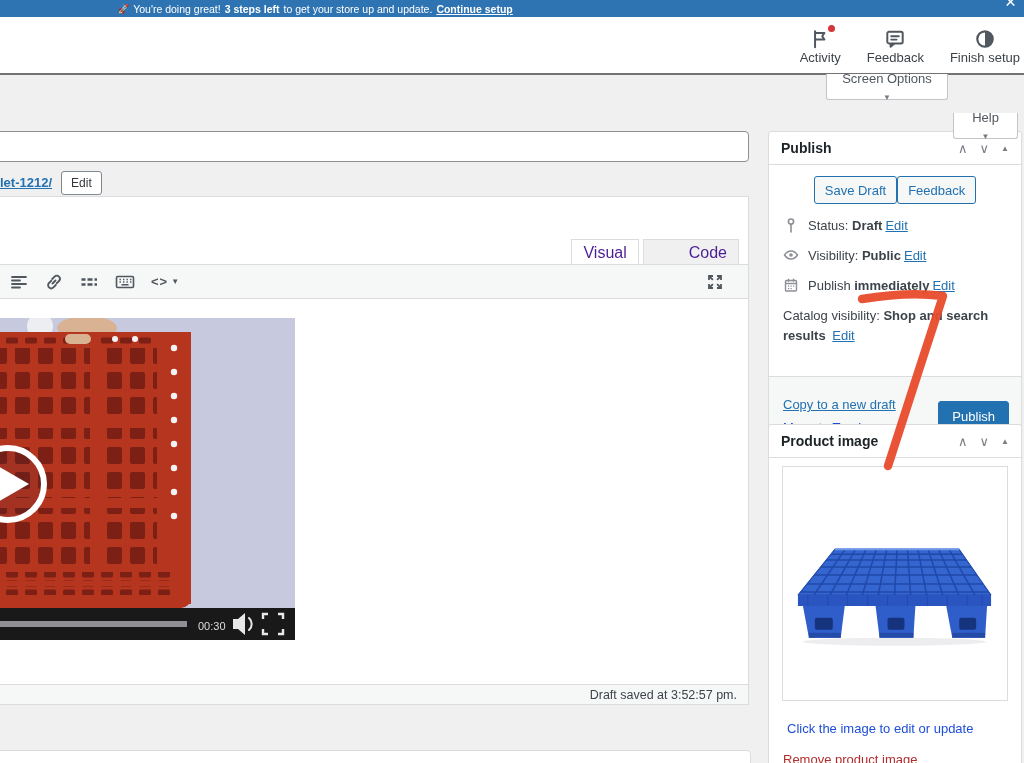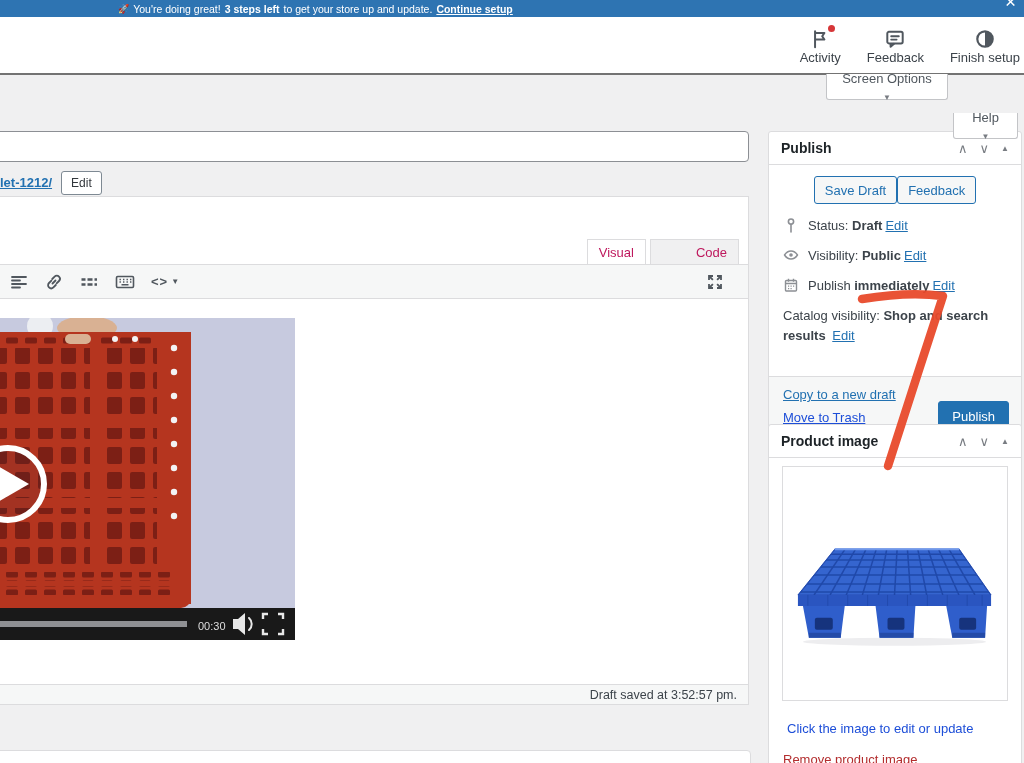--- a/index.html
+++ b/index.html
@@ -35,21 +35,21 @@
                border-radius:4px;background:#fff;box-sizing:border-box;font-size:16px;padding:0 10px;outline:none;}
   .permalink-row{position:absolute;left:0;top:169px;height:27px;display:flex;align-items:center;gap:9px;font-size:13px;}
   .permalink-slug{color:#2271b1;font-weight:bold;text-decoration:underline;}
   .small-btn{height:24px;padding:0 9px;font-size:12px;background:#fff;border:1px solid #7e8993;
              border-radius:3px;color:#32373c;cursor:pointer;font-family:inherit;}
 
   
   .editor-card{position:absolute;left:-30px;top:196px;width:779px;height:509px;background:#fff;
                border:1px solid #dcdcde;box-sizing:border-box;}
   .editor-tabs{position:absolute;right:9px;top:42px;display:flex;gap:4px;}
-  .tab{font-size:13px;color:#be185d;display:flex;align-items:center;padding:0 11px;height:25px;cursor:pointer;}
+  .tab{font-size:16px;color:#4c1d95;display:flex;align-items:center;padding:0 11px;height:25px;cursor:pointer;}
   .tab-visual{background:#fff;border:1px solid #dcdcde;border-bottom:none;}
   .tab-code{background:#f0f0f1;border:1px solid #dcdcde;border-bottom:none;padding-left:45px;}
   .editor-toolbar{position:absolute;left:0;top:67px;width:100%;height:35px;background:#f6f7f7;
                   border-top:1px solid #dcdcde;border-bottom:1px solid #dcdcde;display:flex;align-items:center;
                   padding-left:38px;gap:15px;box-sizing:border-box;}
   .tb-icon{display:flex;align-items:center;cursor:pointer;color:#50575e;}
   .code-glyph{font-size:13px;font-weight:bold;color:#50575e;letter-spacing:1px;}
   .tb-caret{font-size:8px;color:#50575e;margin-left:3px;}
   .tb-expand{margin-left:auto;margin-right:23px;}
   .editor-status{position:absolute;left:0;bottom:0;width:100%;height:20px;border-top:1px solid #dcdcde;
@@ -71,21 +71,21 @@
   .panel-controls span{cursor:pointer;}
   .toggle-tri{font-size:8px;}
   .pub-buttons{display:flex;justify-content:center;margin:11px 14px 2px;}
   .btn-secondary{background:#f6f7f7;border:1px solid #2271b1;color:#2271b1;border-radius:3px;
                  font-size:13px;height:28px;padding:0 10px;cursor:pointer;font-family:inherit;}
   .pub-row{display:flex;align-items:flex-start;gap:9px;font-size:13px;color:#3c434a;margin:13px 14px 0;line-height:17px;}
   .row-icon{flex:0 0 16px;display:flex;margin-top:0;}
   .edit-link{color:#2271b1;text-decoration:underline;margin-left:3px;}
   .catalog{margin:12px 14px 0;font-size:13px;color:#3c434a;line-height:1.55;width:210px;}
   .pub-footer{position:absolute;left:0;bottom:0;width:100%;height:70px;background:#f6f7f7;
-              border-top:1px solid #dcdcde;box-sizing:border-box;padding:10px 14px;border-radius:0 0 3px 3px;}
+              border-top:1px solid #dcdcde;box-sizing:border-box;padding:20px 14px;border-radius:0 0 3px 3px;}
   .footer-links a{display:block;font-size:13px;margin-bottom:8px;}
   .link-blue{color:#2271b1;text-decoration:underline;}
   .link-red{color:#1d4ed8;text-decoration:underline;}
   .btn-primary{position:absolute;right:12px;bottom:15px;background:#2271b1;border:1px solid #2271b1;color:#fff;
                border-radius:3px;font-size:13px;height:30px;padding:0 13px;cursor:pointer;font-family:inherit;}
 
   .image-box{margin:8px 13px 0;height:233px;border:1px solid #dcdcde;display:flex;align-items:center;
              justify-content:center;cursor:pointer;background:#fff;}
   .hint{margin:20px 18px 0;font-size:13px;color:#1d4ed8;}
   .remove-link{display:inline-block;margin:16px 14px 0;font-size:13px;color:#b32d2e;text-decoration:underline;}

